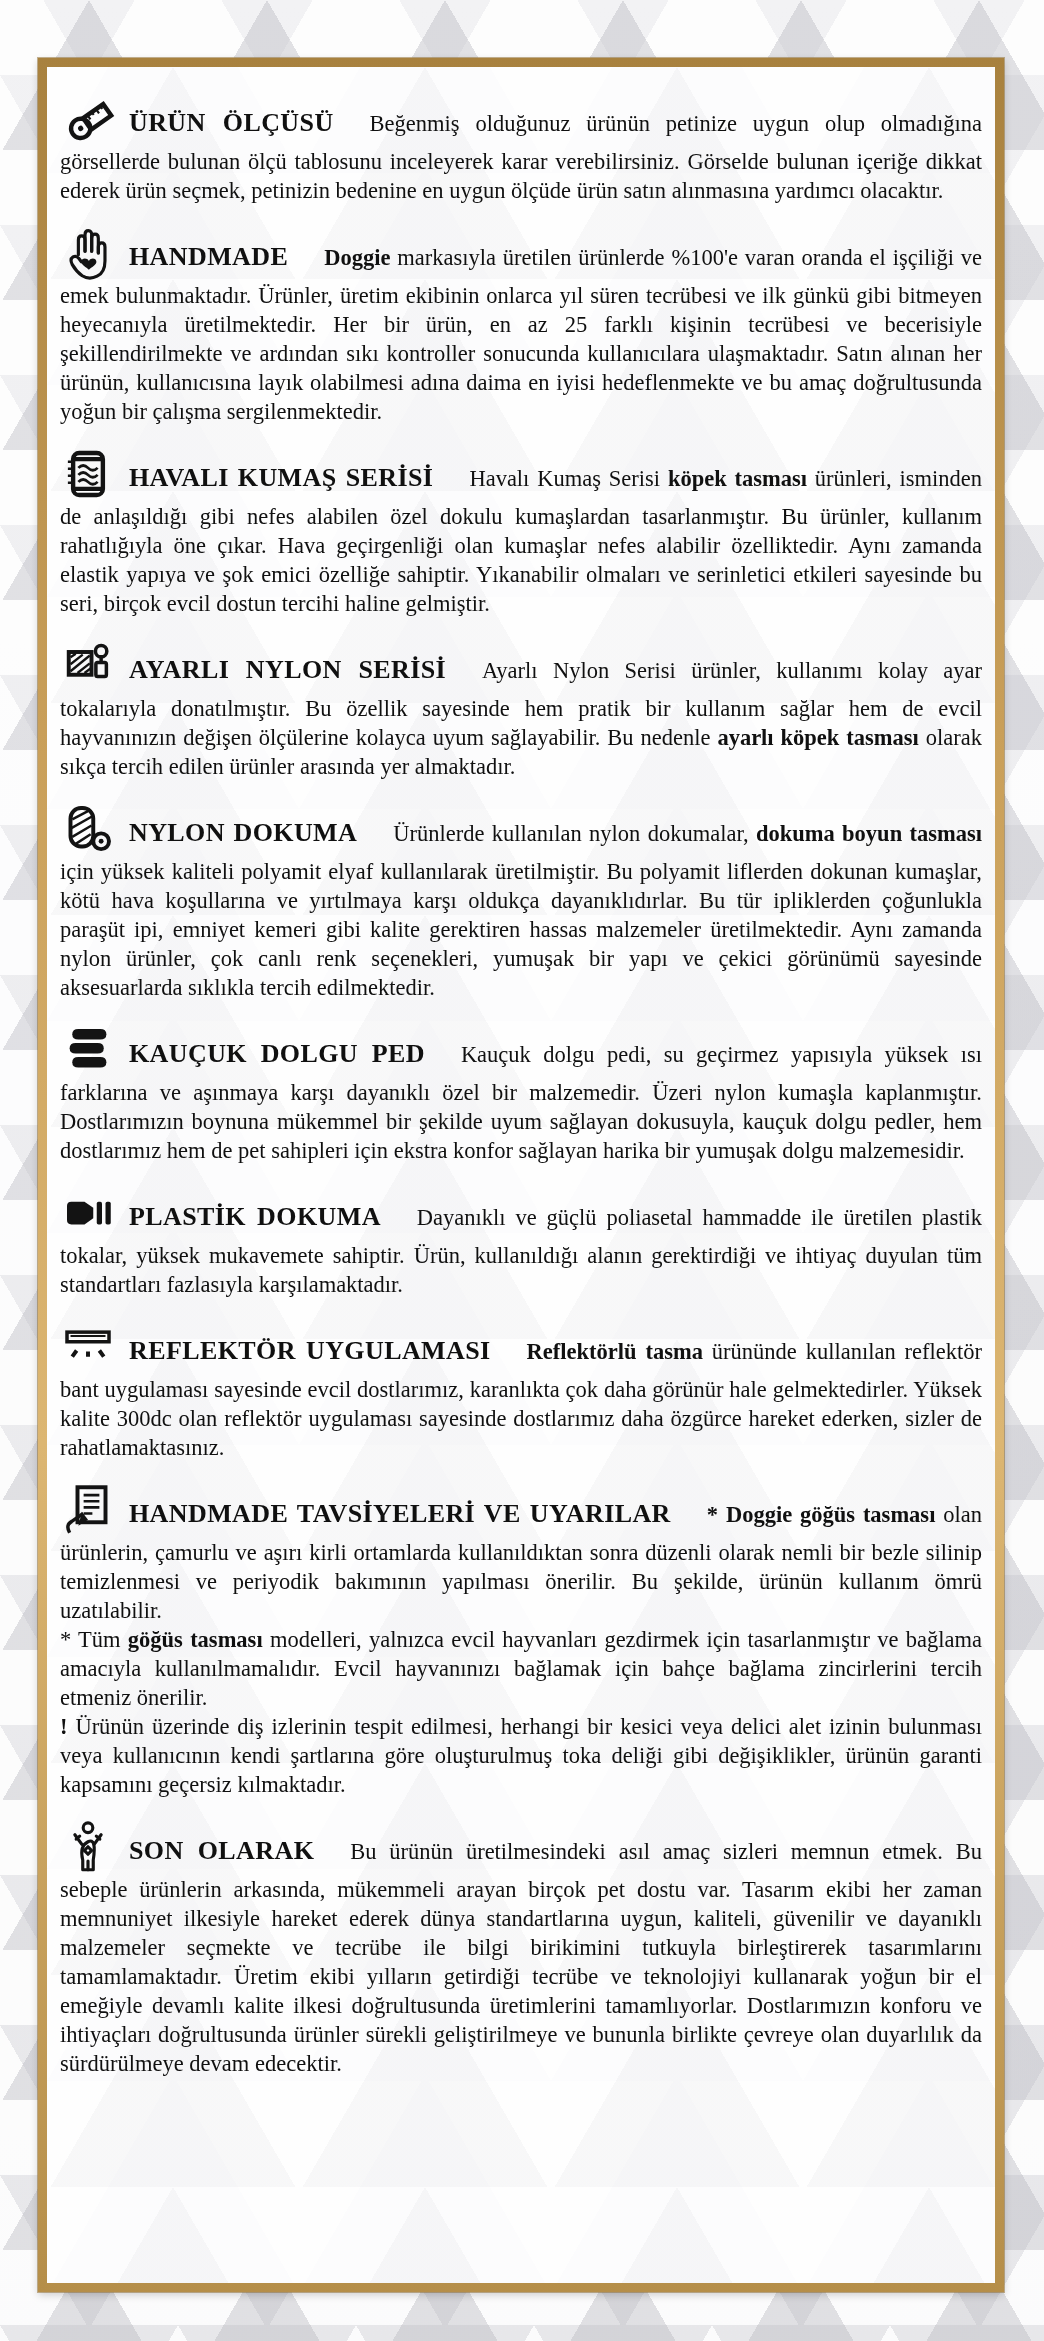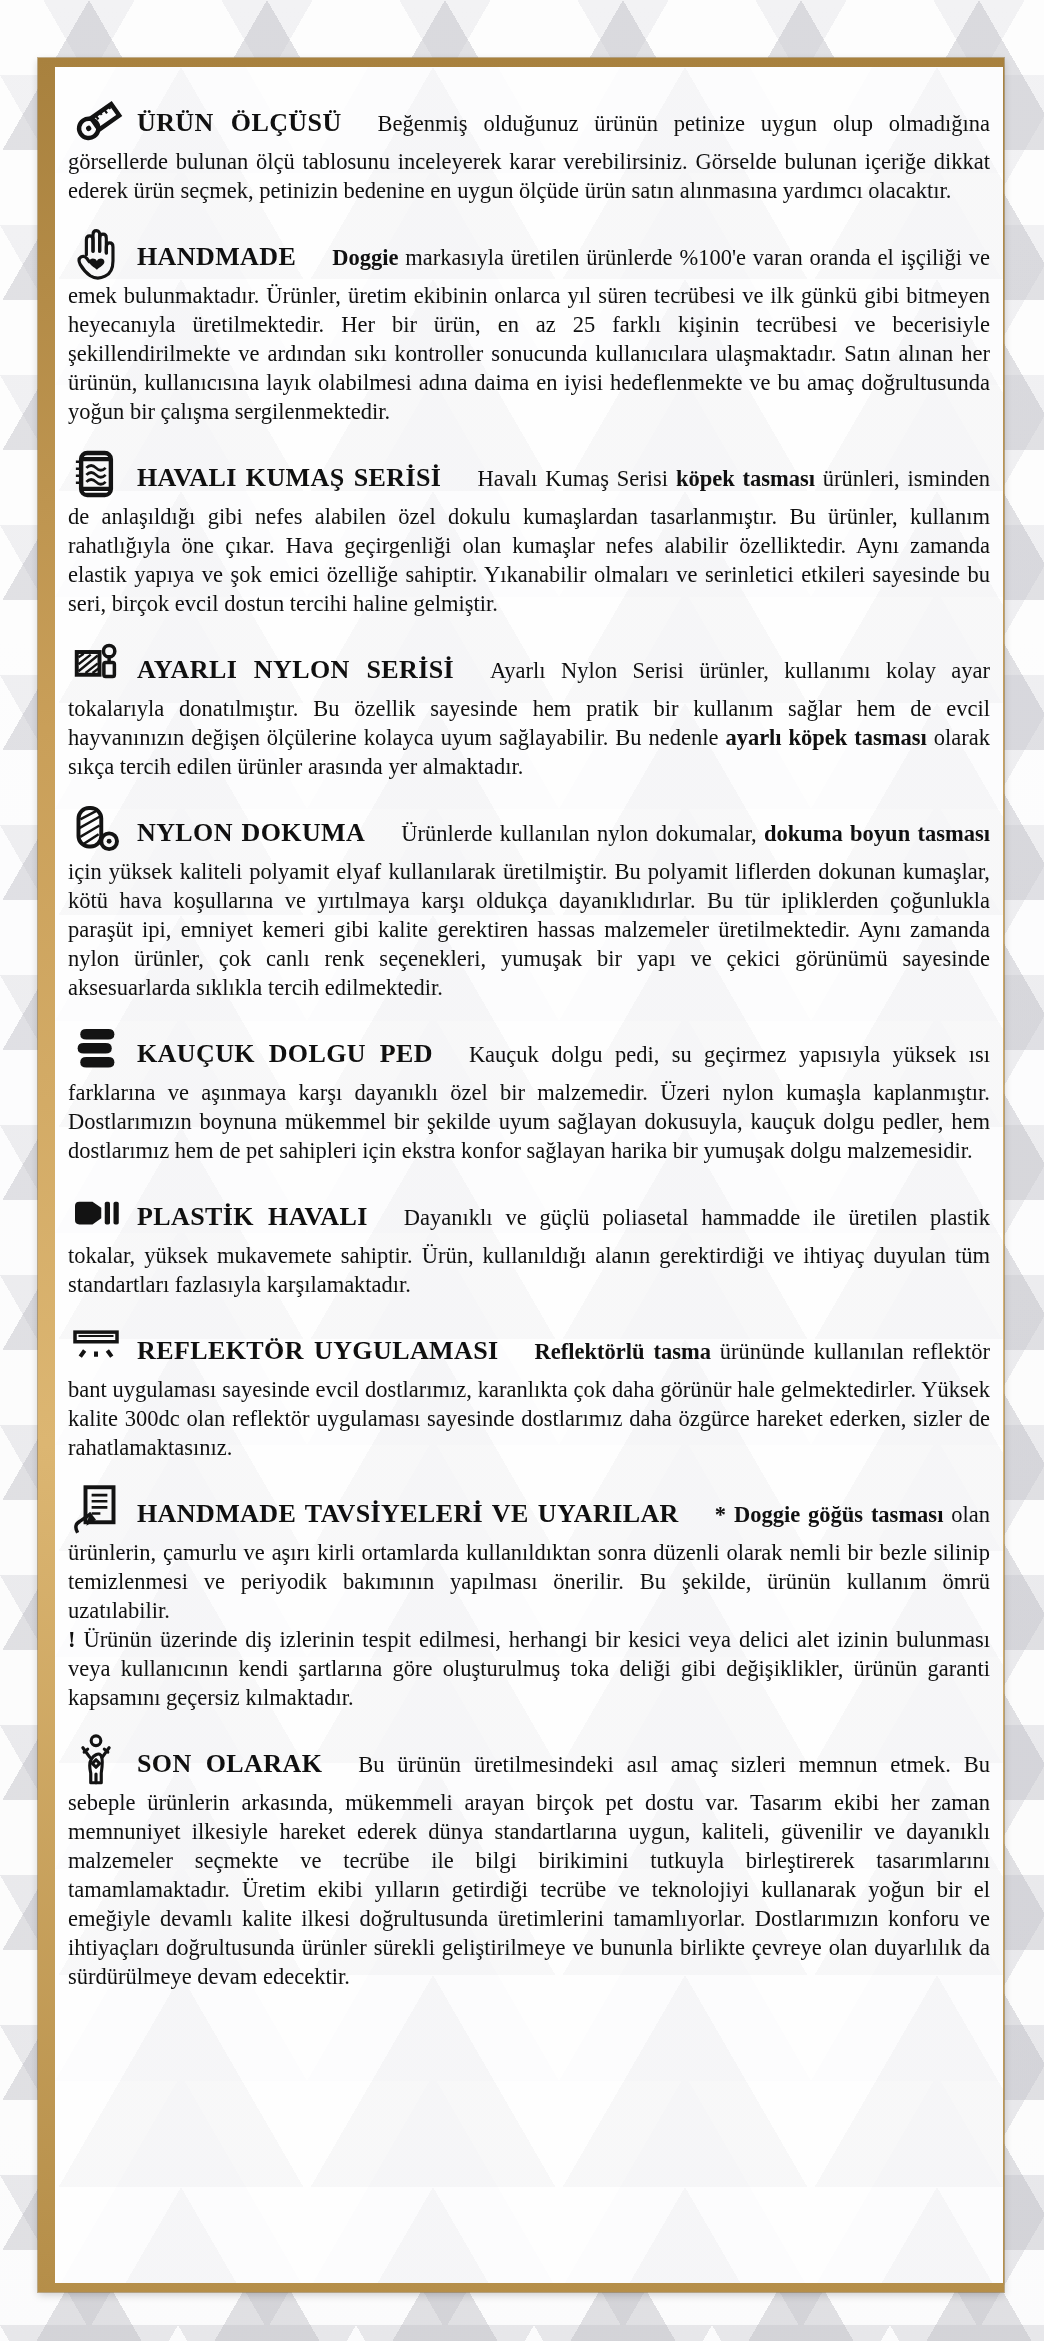--- a/index.html
+++ b/index.html
@@ -22,21 +22,20 @@
   .card{
     width:100%;height:100%;box-sizing:border-box;
     padding:24px 13px 18px 13px;
     background-color:#fcfcfd;
     background-image:
       conic-gradient(from 150deg at 50% 0%, rgba(130,130,142,0.05) 0deg 60deg, rgba(0,0,0,0) 60deg),
       conic-gradient(from -30deg at 50% 100%, rgba(255,255,255,0.65) 0deg 60deg, rgba(0,0,0,0) 60deg);
     background-size:252px 212px,252px 212px;
     background-position:0 0,126px 106px;
     overflow:hidden;
-    margin-left:8px;
   }
   .section{
     margin:0 0 20px 0;
     font-family:"Liberation Serif","DejaVu Serif",serif;
     font-size:22.5px;line-height:29px;color:#101010;
     text-align:justify;
   }
   .section p{margin:0;}
   .section p + p{margin-top:0;}
   .icon{
@@ -119,40 +118,41 @@
               </g>
             </svg></span><span class="title">KAUÇUK DOLGU PED</span><span class="seg">Kauçuk dolgu pedi, su geçirmez yapısıyla yüksek ısı farklarına ve aşınmaya karşı dayanıklı özel bir malzemedir. Üzeri nylon kumaşla kaplanmıştır. Dostlarımızın boynuna mükemmel bir şekilde uyum sağlayan dokusuyla, kauçuk dolgu pedler, hem dostlarımız hem de pet sahipleri için ekstra konfor sağlayan harika bir yumuşak dolgu malzemesidir.</span></p>
       </div>
       <div class="section">
         <p><span class="icon"><svg viewBox="0 0 64 64">
               <g fill="#131313">
                 <path d="M8 24 q0 -5 5 -5 h15 l10 7 v12 l-10 7 h-15 q-5 0 -5 -5 z"></path>
                 <rect x="42" y="19" width="6" height="26" rx="2"></rect>
                 <rect x="52" y="19" width="6" height="26" rx="2"></rect>
               </g>
-            </svg></span><span class="title">PLASTİK HAVALI</span><span class="seg">Dayanıklı ve güçlü poliasetal hammadde ile üretilen plastik tokalar, yüksek mukavemete sahiptir. Ürün, kullanıldığı alanın gerektirdiği ve ihtiyaç duyulan tüm standartları fazlasıyla karşılamaktadır.</span></p>
+            </svg></span><span class="title">PLASTİK DOKUMA</span><span class="seg">Dayanıklı ve güçlü poliasetal hammadde ile üretilen plastik tokalar, yüksek mukavemete sahiptir. Ürün, kullanıldığı alanın gerektirdiği ve ihtiyaç duyulan tüm standartları fazlasıyla karşılamaktadır.</span></p>
       </div>
       <div class="section">
         <p><span class="icon"><svg viewBox="0 0 64 64">
               <g fill="none" stroke="#131313">
                 <rect x="8" y="15" width="48" height="11" stroke-width="4"></rect>
                 <path d="M12 19.5 h40" stroke-width="2.4"></path>
                 <path d="M19 36 l-5 7 M32 37 v6 M45 36 l5 7" stroke-width="4.5"></path>
               </g>
             </svg></span><span class="title">REFLEKTÖR UYGULAMASI</span><span class="seg bold">Reflektörlü tasma</span><span class="seg"> ürününde kullanılan reflektör bant uygulaması sayesinde evcil dostlarımız, karanlıkta çok daha görünür hale gelmektedirler. Yüksek kalite 300dc olan reflektör uygulaması sayesinde dostlarımız daha özgürce hareket ederken, sizler de rahatlamaktasınız.</span></p>
       </div>
       <div class="section">
         <p><span class="icon"><svg viewBox="0 0 64 64">
               <g fill="none" stroke="#131313">
                 <rect x="20" y="6" width="32" height="40" stroke-width="4.5"></rect>
                 <path d="M27 15 h18 M27 22 h18 M27 29 h18 M27 36 h10" stroke-width="3"></path>
                 <path d="M11 58 q-5 -9 2.5 -13 l13 -9" stroke-width="4"></path>
                 <path d="M25 34 l7 9 -11 7 z" fill="#131313" stroke="none"></path>
               </g>
             </svg></span><span class="title">HANDMADE TAVSİYELERİ VE UYARILAR</span><span class="seg bold">* Doggie göğüs tasması</span><span class="seg"> olan ürünlerin, çamurlu ve aşırı kirli ortamlarda kullanıldıktan sonra düzenli olarak nemli bir bezle silinip temizlenmesi ve periyodik bakımının yapılması önerilir. Bu şekilde, ürünün kullanım ömrü uzatılabilir.</span></p>
+        <p><span class="seg">* Tüm </span><span class="seg bold">göğüs tasması</span><span class="seg"> modelleri, yalnızca evcil hayvanları gezdirmek için tasarlanmıştır ve bağlama amacıyla kullanılmamalıdır. Evcil hayvanınızı bağlamak için bahçe bağlama zincirlerini tercih etmeniz önerilir.</span></p>
         <p><span class="seg bold">!</span><span class="seg"> Ürünün üzerinde diş izlerinin tespit edilmesi, herhangi bir kesici veya delici alet izinin bulunması veya kullanıcının kendi şartlarına göre oluşturulmuş toka deliği gibi değişiklikler, ürünün garanti kapsamını geçersiz kılmaktadır.</span></p>
       </div>
       <div class="section">
         <p><span class="icon"><svg viewBox="0 0 64 64">
               <g fill="none" stroke="#131313" stroke-width="3.6" stroke-linecap="round" stroke-linejoin="round">
                 <circle cx="32" cy="10" r="5.5"></circle>
                 <path d="M25 29 l-8 -11 m1.5 5 l4 -3.5"></path>
                 <path d="M39 29 l8 -11 m-1.5 5 l-4 -3.5"></path>
                 <path d="M26 58 v-11 q-4 -16 6 -21 t6 21 v11 z"></path>
                 <path d="M32 48 v10"></path>

